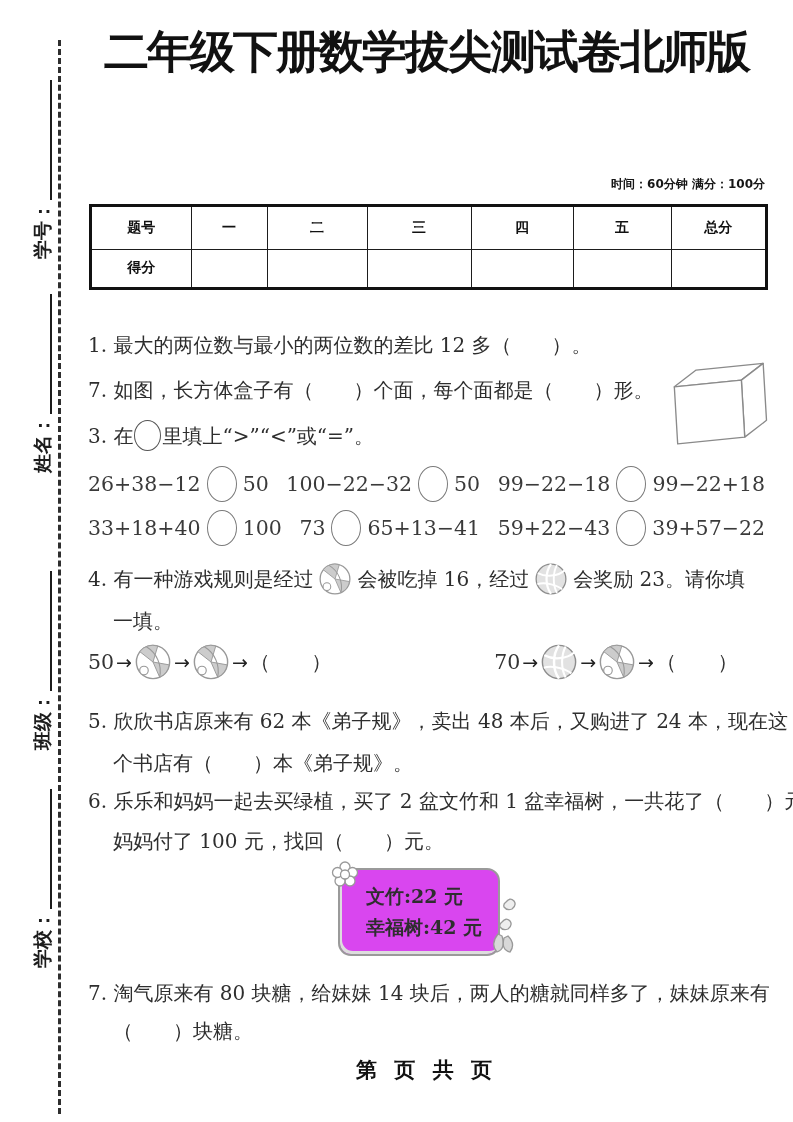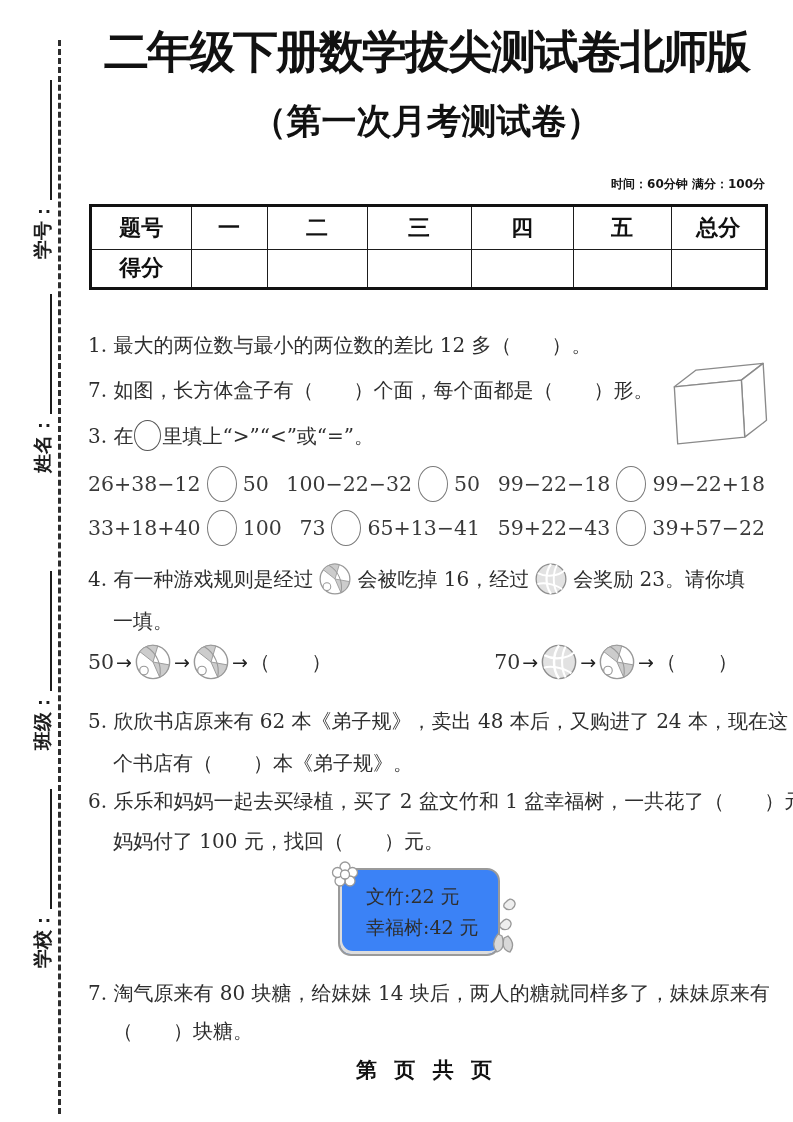--- a/index.html
+++ b/index.html
@@ -31,21 +31,21 @@
   }
   .exam-info {
     position:absolute; left:88px; top:176px; width:677px; text-align:right;
     font-size:12px; font-weight:600; color:#161616;
   }
 
   
   .score-table { position:absolute; left:90px; top:205px; width:675px; border-collapse:collapse; table-layout:fixed; }
   .score-table td {
     border:1.6px solid #1d1d1d; text-align:center; vertical-align:middle;
-    font-family:"DejaVu Sans","Liberation Sans",sans-serif; font-size:22px; font-weight:700; color:#111;
+    font-family:"DejaVu Sans","Liberation Sans",sans-serif; font-size:14px; font-weight:700; color:#111;
   }
   .score-table tr:first-child td { height:43px; }
   .score-table tr:last-child td  { height:39px; }
   .score-table { border:2.5px solid #111; outline:0.5px solid #111; }
 
   
   .section-head { position:absolute; left:88px; top:293px; font-size:20.5px; font-weight:700; color:#151515; white-space:nowrap; }
   .badge {
     display:inline-block; width:23px; height:23px; border-radius:50%; background:#141414; color:#fff;
     text-align:center; line-height:23px; font-size:15px; font-weight:700; vertical-align:-3px; margin-right:7px;
@@ -72,24 +72,24 @@
   .seq-arrow { font-family:"DejaVu Sans","Liberation Sans",sans-serif; font-size:19px; color:#222; margin:0 2px; }
   .ball { width:38px; height:38px; flex:0 0 auto; }
   .ball-inline { width:34px; height:34px; vertical-align:-10px; margin:0 5px; }
 
   
   .cuboid { position:absolute; left:645px; top:360px; }
 
   
   .sign {
     position:absolute; left:338px; top:868px; width:162px; height:88px;
-    border:2px solid #9a9a9a; border-radius:13px; background:#3b82f6;
+    border:2px solid #9a9a9a; border-radius:13px; background:#d946ef;
     box-shadow: inset 2px -3px 0 0 #ddd;
     display:flex; flex-direction:column; justify-content:center; padding-left:26px;
-    font-size:19px; color:#2e2e2e; line-height:31px;
+    font-size:19px; color:#2e2e2e; line-height:31px;font-weight:bold;
   }
   .sign-flower { position:absolute; left:330px; top:860px; }
   .sign-tulips { position:absolute; left:488px; top:896px; }
 
   .footer { position:absolute; left:88px; top:1056px; width:677px; text-align:center;
     font-size:21px; font-weight:600; letter-spacing:5px; color:#111;
     font-family:"DejaVu Sans","Liberation Sans",sans-serif; }
 </style>
 </head>
 <body>
@@ -109,21 +109,20 @@
   <div class="side-block" style="left:-52px; top:642px;">
     <span>班级：</span>
       <span class="side-line"></span>
   </div>
   <div class="side-block" style="left:-52px; top:860px;">
     <span>学校：</span>
       <span class="side-line"></span>
   </div>
 
   <div class="title sans">二年级下册数学拔尖测试卷北师版</div>
-  <div class="subtitle sans">（第一次月考测试卷）</div>
   <div class="exam-info sans">时间：60分钟  满分：100分</div>
 
   <table class="score-table">
     <colgroup>
       <col style="width:100px">
         <col style="width:76px">
         <col style="width:100px">
         <col style="width:104px">
       <col style="width:102px">
         <col style="width:98px">

